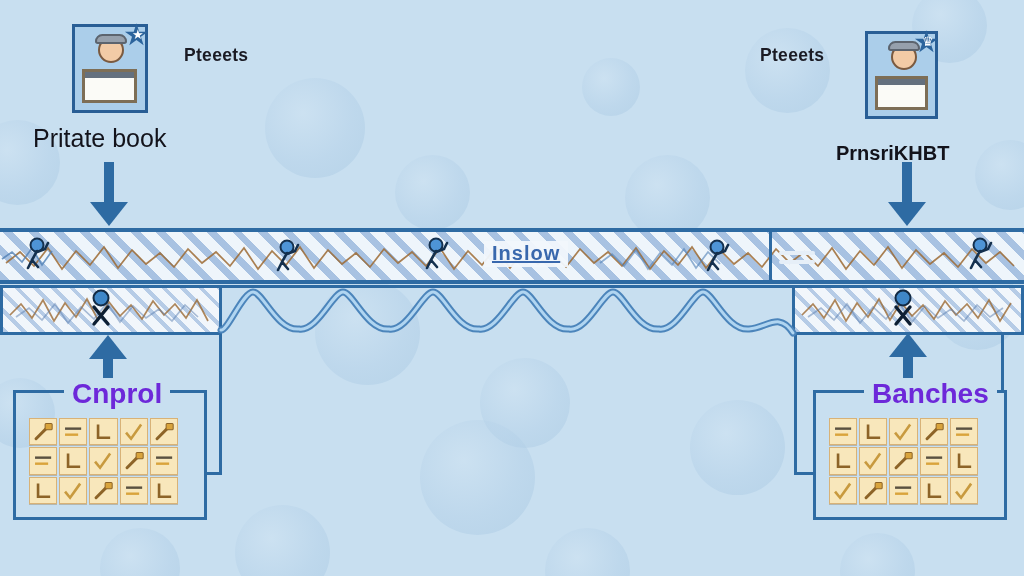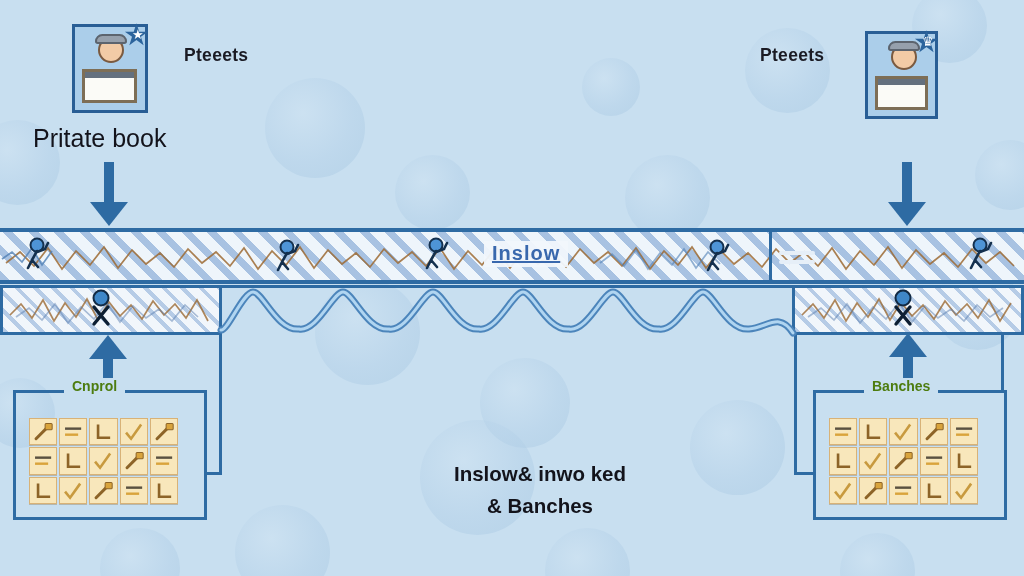--- a/index.html
+++ b/index.html
@@ -33,21 +33,21 @@
   #top-band{position:absolute;left:0;top:228px;width:1024px;height:56px;border-top:4px solid #2e6ba3;border-bottom:4px solid #2e6ba3;background-color:#eef5fb;
     background-image:repeating-linear-gradient(45deg, rgba(110,152,205,.55) 0 7px, rgba(110,152,205,0) 7px 18px)}
   .sub-box{position:absolute;top:285px;height:50px;border:3px solid #2e6ba3;background-color:#f1f6fb;
     background-image:repeating-linear-gradient(45deg, rgba(110,152,205,.45) 0 4px, rgba(110,152,205,0) 4px 13px)}
   #row2-line{position:absolute;left:0;top:285px;width:1024px;height:3px;background:#2e6ba3}
   #hitbfi{position:absolute;left:484px;top:241px;background:rgba(241,247,252,.95);padding:1px 8px 2px;font-size:20px;font-weight:bold;color:#3968ad;text-decoration:underline;letter-spacing:1px;z-index:5}
   .vline,.hline{position:absolute;background:#2e6ba3}
   .eq-bar{position:absolute;width:36px;height:4px;background:#e6eff8;border-radius:2px;z-index:4}
   
   .big-box{position:absolute;top:390px;width:194px;height:130px;border:3px solid #2e6ba3}
-  .box-label{position:absolute;top:378px;font-size:14px;font-weight:bold;background:#c8dff0;padding:0 8px;color:#4d7c0f;z-index:3}
+  .box-label{position:absolute;top:378px;font-size:28px;font-weight:bold;background:#c8dff0;padding:0 8px;color:#6d28d9;z-index:3}
   .grid{position:absolute;top:418px;width:149px;height:86px;display:grid;grid-template-columns:repeat(5,1fr);grid-template-rows:repeat(3,1fr);gap:2px}
   .tile{background:#f8e7bb;border:1px solid #d8b277;display:flex;align-items:center;justify-content:center;box-shadow:0 1px 0 rgba(140,110,60,.35)}
   .fig{position:absolute;z-index:4}
   .squig{position:absolute;z-index:2}
 </style>
 </head>
 <body>
 
 <div id="stage">
 
@@ -87,20 +87,21 @@
   <div class="tag" style="left:760px;top:45px">Pteeets</div>
   <div class="card" style="left:865px;top:31px;width:73px;height:88px">
     <div class="p-cap"></div>
     <div class="p-head"></div>
     <div class="p-desk" style="width:53px"></div>
     <div class="badge">
       <span class="b-outer">★</span>
       <span class="b-inner">♛</span>
     </div>
   </div>
+  <div class="caption-med" style="left:836px;top:142px">PrnsriKHBT</div>
 
 
   <div class="arrow" style="left:90px;top:162px;height:64px">
     <div class="a-shaft" style="top:0;height:42px"></div>
       <div class="a-head-down"></div>
   </div>
   <div class="arrow" style="left:888px;top:162px;height:64px">
     <div class="a-shaft" style="top:0;height:42px"></div>
       <div class="a-head-down"></div>
   </div>
@@ -302,24 +303,20 @@
           <path d="M8 5 L8 18 L20 18" stroke="#8d6428" stroke-width="2.6" fill="none"></path>
         </svg>
       </div>
       <div class="tile">
         <svg width="100%" height="100%" viewBox="0 0 26 24">
           <path d="M5 13 L10 19 L20 5" stroke="#c89a3f" stroke-width="2.6" fill="none"></path>
         </svg>
       </div>
     </div>
 
-  <div id="bottom-caption">
-    <div>Inslow&amp; inwo ked</div>
-    <div>&amp; Banches</div>
-  </div>
 
 <svg width="1024" height="36" class="squig" style="left: 0px; top: 240px;">
       <polyline points="6,23 20,12 34,26 48,8 62,29 76,11 90,25 104,7 118,28 132,10 146,24 160,13 174,27 188,9 202,23 216,12 230,26 244,8 258,29 272,11 286,25 300,7 314,28 328,10 342,24 356,13 370,27 384,9 398,23 412,12 426,26 440,8 454,29 468,11 482,25 496,7 510,28 524,10 538,24 552,13 566,27 580,9 594,23 608,12 622,26 636,8 650,29 664,11 678,25 692,7 706,28 720,10 734,24 748,13 762,27 776,9 790,23 804,12 818,26 832,8 846,29 860,11 874,25 888,7 902,28 916,10 930,24 944,13 958,27 972,9 986,23 1000,12 1014,26" fill="none" stroke="#9c6a33" stroke-width="1.7" opacity="0.85"></polyline>
       <polyline points="2,19 12,12 22,22 32,8 42,25 52,11" fill="none" stroke="#4f7fb5" stroke-width="1.7" opacity="0.8"></polyline>
       <polyline points="600,23 612,14 624,26 636,10 648,29 660,13 672,25 684,9 696,28 708,12 720,24" fill="none" stroke="#4f7fb5" stroke-width="1.7" opacity="0.6"></polyline>
     </svg>
     <svg width="210" height="38" class="squig" style="left: 6px; top: 292px;">
       <polyline points="4,23 15,12 26,26 37,8 48,29 59,11 70,25 81,7 92,28 103,10 114,24 125,13 136,27 147,9 158,23 169,12 180,26 191,8 202,29" fill="none" stroke="#9c6a33" stroke-width="1.7" opacity="0.8"></polyline>
       <polyline points="10,25 23,16 36,28 49,12 62,31 75,15 88,27 101,11 114,30 127,14 140,26 153,17 166,29 179,13 192,25" fill="none" stroke="#5a7db0" stroke-width="1.7" opacity="0.5"></polyline>
     </svg>

